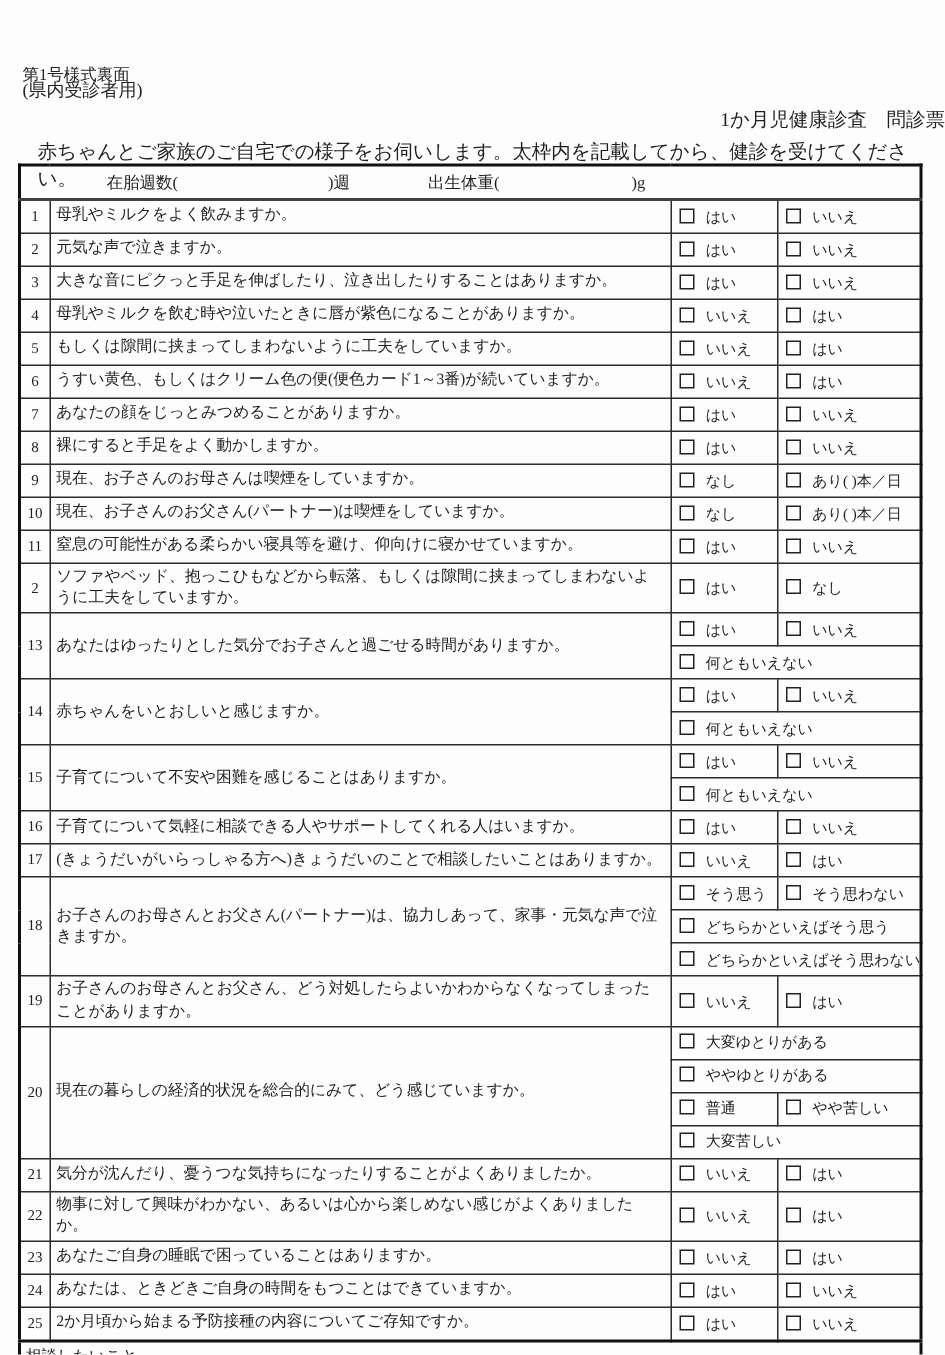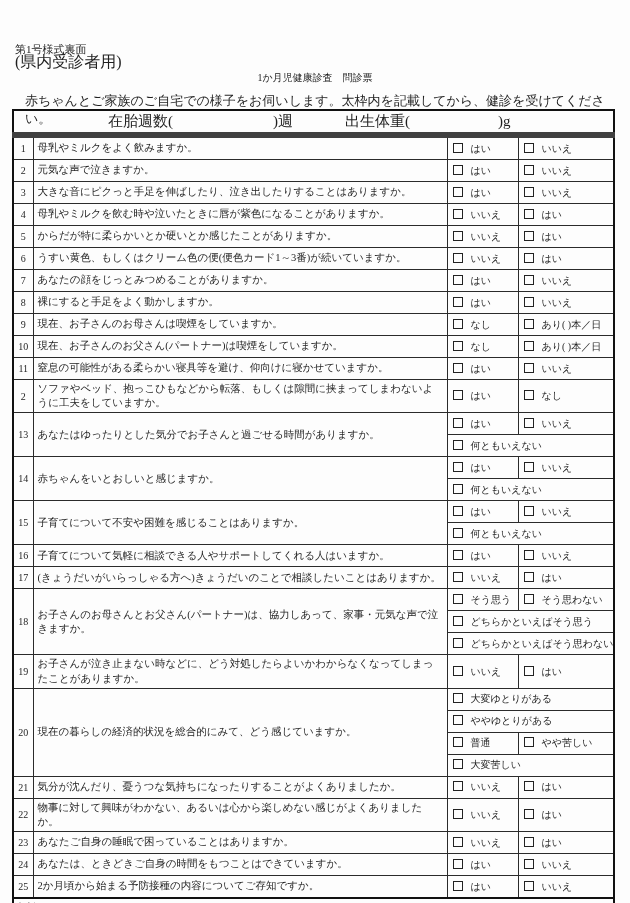--- a/index.html
+++ b/index.html
@@ -3,36 +3,36 @@
 <meta charset="utf-8">
 <style>
   html,body{margin:0;padding:0;}
   body{
     width:630px;height:903px;position:relative;background:#fdfdfd;
     font-family:"Liberation Serif","DejaVu Serif",serif;
     color:#1f1f1f;-webkit-font-smoothing:antialiased;
   }
   .abs{position:absolute;}
   #form-code{top:30px;left:15px;font-size:11px;margin-top:12px;}
-  #audience{top:52px;left:15px;font-size:16px;}
-  #title-wrap{top:71px;left:0;width:630px;text-align:center;font-size:10px;}
+  #audience{top:52px;left:15px;font-size:12px;}
+  #title-wrap{top:71px;left:0;width:630px;text-align:right;font-size:13px;}
   #intro{top:92px;left:25px;font-size:13px;}
   table{
     position:absolute;left:12px;top:109px;width:601px;
     border-collapse:collapse;table-layout:fixed;
     border:2px solid #111;
   }
   td{border:1px solid #2b2b2b;font-size:10.5px;padding:0;overflow:hidden;}
   col.c-num{width:20px;}
   col.c-q{width:414px;}
   col.c-a1{width:71px;}
   col.c-a2{width:96px;}
   td.hdr{
-    border-bottom:6px solid #404040;height:21px;
-    font-size:15px;white-space:nowrap;padding-left:94px;
+    border-bottom:2px solid #404040;height:21px;
+    font-size:11px;white-space:nowrap;padding-left:57px;
   }
   .blank{display:inline-block;height:11px;vertical-align:-2px;}
   .blank.w1{width:100px;}
   .blank.w2{width:88px;}
   .hdr-gap{display:inline-block;width:52px;}
   td.num{text-align:center;font-size:10px;}
   td.q{padding:2px 4px;line-height:1.35;}
   td.a{height:21px;padding-left:5px;white-space:nowrap;font-size:10px;}
   .cb{
     display:inline-block;width:8px;height:8px;border:1px solid #222;
@@ -84,21 +84,21 @@
         <td class="a"><span class="cb"></span><span>いいえ</span></td>
       </tr>
       <tr>
         <td class="num" rowspan="1">4</td>
         <td class="q" rowspan="1">母乳やミルクを飲む時や泣いたときに唇が紫色になることがありますか。</td>
         <td class="a"><span class="cb"></span><span>いいえ</span></td>
         <td class="a"><span class="cb"></span><span>はい</span></td>
       </tr>
       <tr>
         <td class="num" rowspan="1">5</td>
-        <td class="q" rowspan="1">からだが特に柔らかいとか硬いとか感じたことがありますか。</td>
+        <td class="q" rowspan="1">もしくは隙間に挟まってしまわないように工夫をしていますか。</td>
         <td class="a"><span class="cb"></span><span>いいえ</span></td>
         <td class="a"><span class="cb"></span><span>はい</span></td>
       </tr>
       <tr>
         <td class="num" rowspan="1">6</td>
         <td class="q" rowspan="1">うすい黄色、もしくはクリーム色の便(便色カード1～3番)が続いていますか。</td>
         <td class="a"><span class="cb"></span><span>いいえ</span></td>
         <td class="a"><span class="cb"></span><span>はい</span></td>
       </tr>
       <tr>
@@ -183,21 +183,21 @@
         <td class="a"><span class="cb"></span><span>そう思わない</span></td>
       </tr>
       <tr>
         <td class="a" colspan="2"><span class="cb"></span><span>どちらかといえばそう思う</span></td>
       </tr>
       <tr>
         <td class="a" colspan="2"><span class="cb"></span><span>どちらかといえばそう思わない</span></td>
       </tr>
       <tr>
         <td class="num" rowspan="1">19</td>
-        <td class="q" rowspan="1">お子さんが泣き止まない時などに、どう対処したらよいかわからなくなってしまったことがありますか。</td>
+        <td class="q" rowspan="1">お子さんのお母さんとお父さん、どう対処したらよいかわからなくなってしまったことがありますか。</td>
         <td class="a"><span class="cb"></span><span>いいえ</span></td>
         <td class="a"><span class="cb"></span><span>はい</span></td>
       </tr>
       <tr>
         <td class="num" rowspan="4">20</td>
         <td class="q" rowspan="4">現在の暮らしの経済的状況を総合的にみて、どう感じていますか。</td>
         <td class="a" colspan="2"><span class="cb"></span><span>大変ゆとりがある</span></td>
       </tr>
       <tr>
         <td class="a" colspan="2"><span class="cb"></span><span>ややゆとりがある</span></td>

